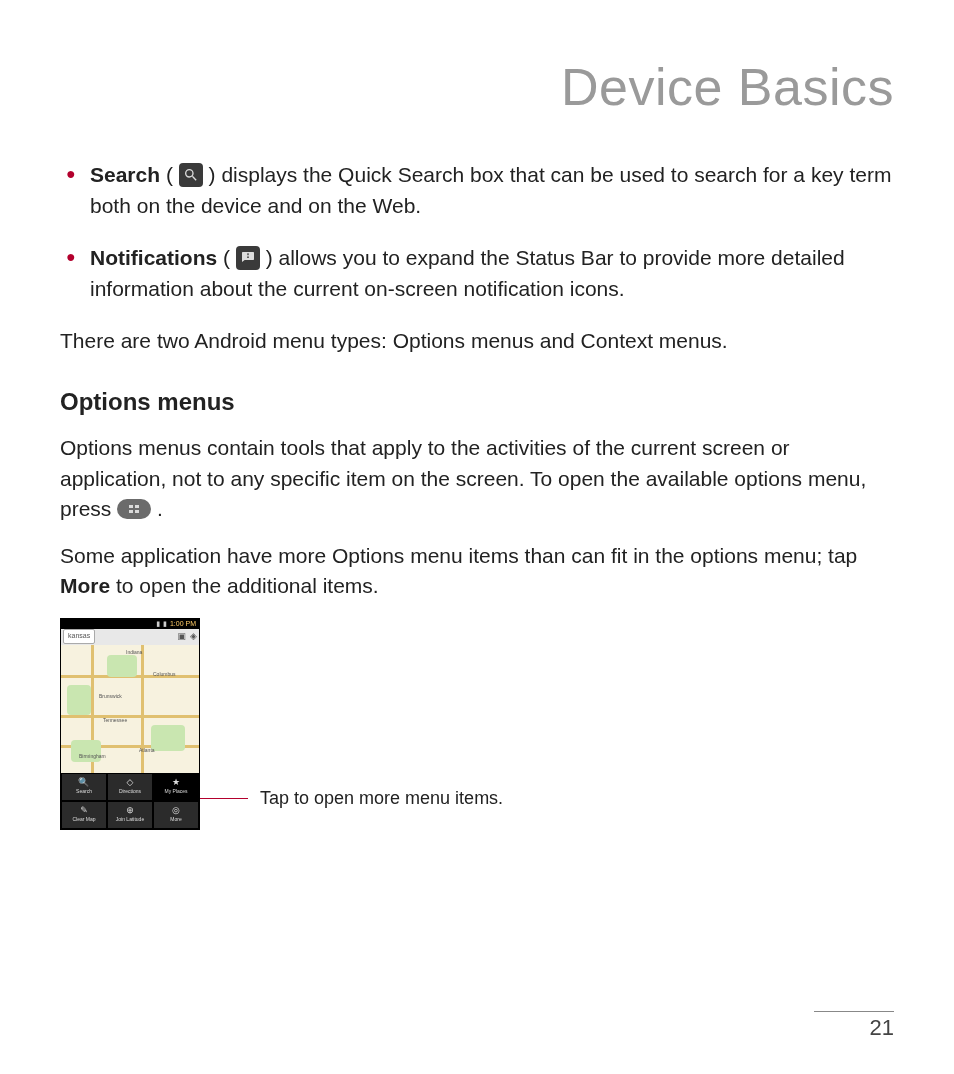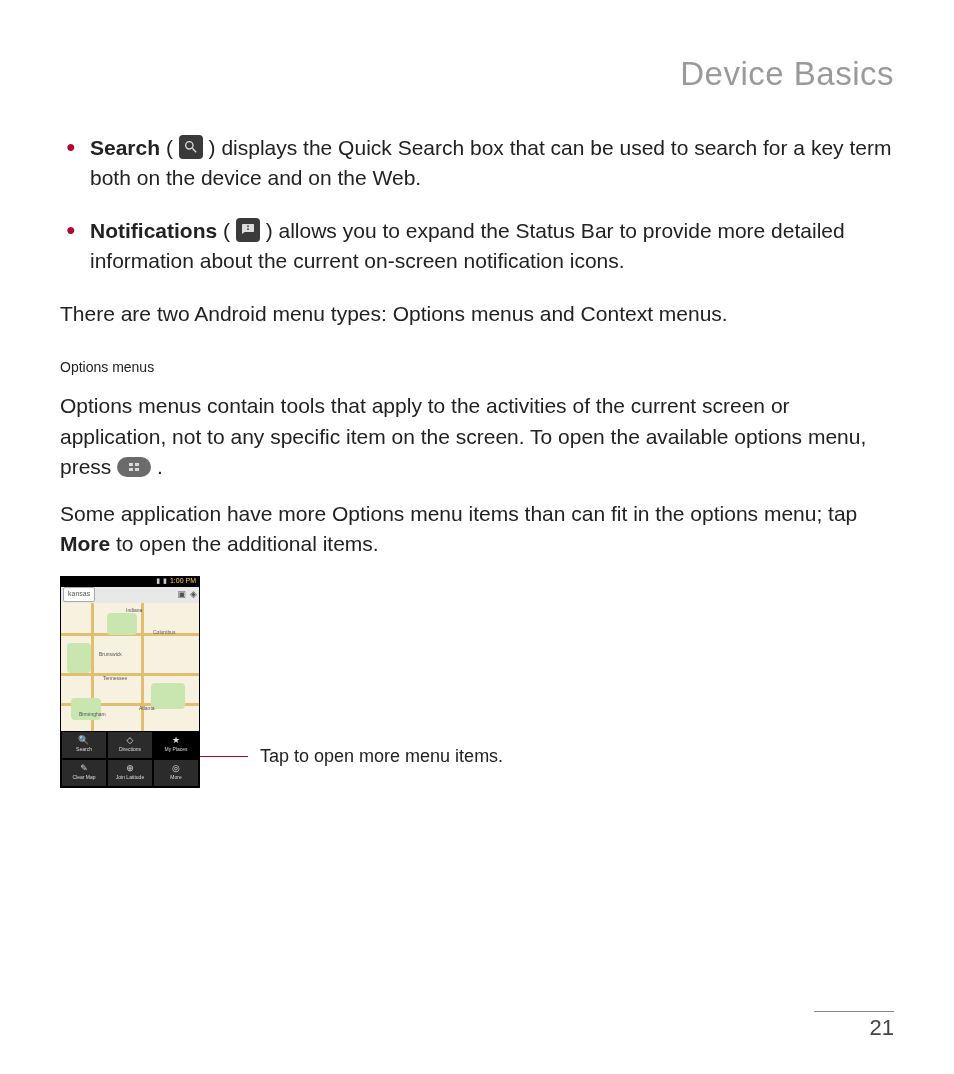--- a/index.html
+++ b/index.html
@@ -12,21 +12,21 @@
     height: 1074px;
     position: relative;
     font-size: 21px;
     line-height: 1.45;
   }
   .page {
     padding: 50px 60px 40px 60px;
   }
   .header-title {
     text-align: right;
-    font-size: 33px;
+    font-size: 52px;
     color: #9a9a9a;
     font-weight: 300;
     margin-bottom: 35px;
     letter-spacing: 0.5px;
   }
   ul.bullets {
     list-style: none;
     padding: 0;
     margin: 0 0 20px 0;
   }
@@ -83,22 +83,22 @@
   h2.section {
     color: #b3002d;
     font-size: 30px;
     font-weight: 400;
     margin: 30px 0 4px 0;
   }
   .intro {
     margin: 0 0 28px 0;
   }
   h3.subheading {
-    font-size: 14px;
-    font-weight: 400;
+    font-size: 24px;
+    font-weight: 700;
     margin: 10px 0 14px 0;
   }
   p {
     margin: 0 0 16px 0;
   }
   .figure-row {
     display: flex;
     align-items: flex-end;
     margin-top: 6px;
   }

